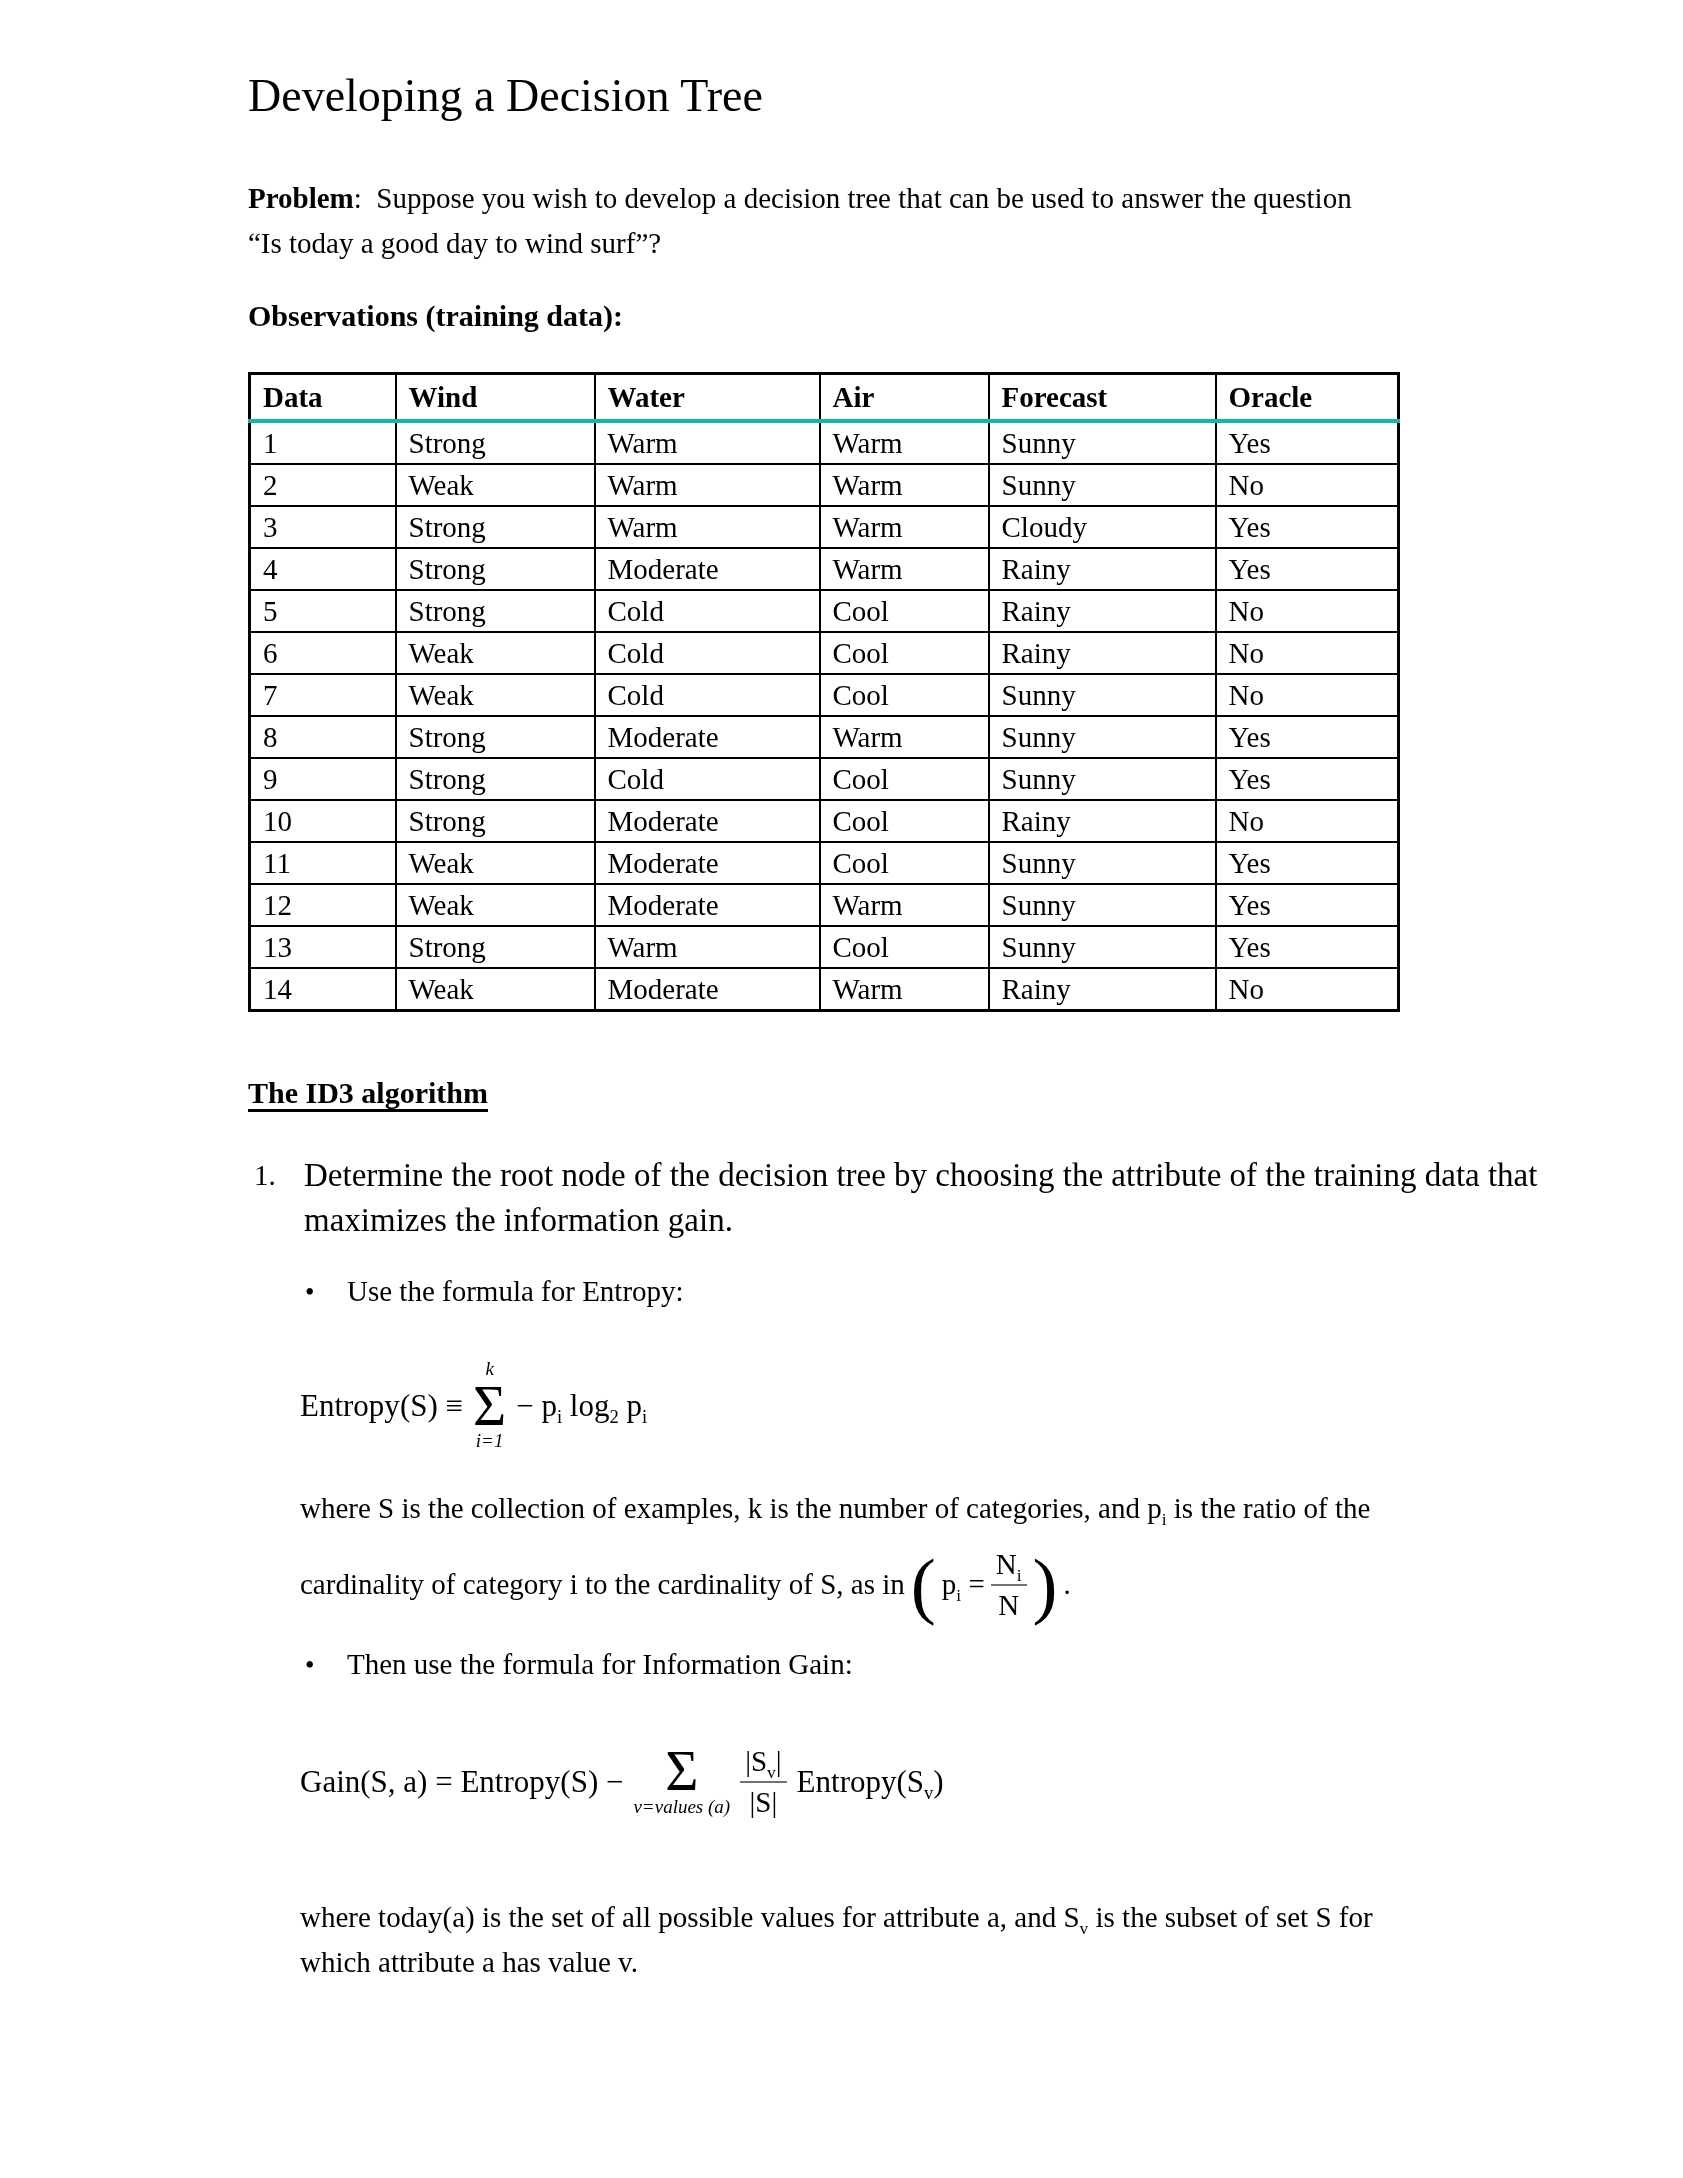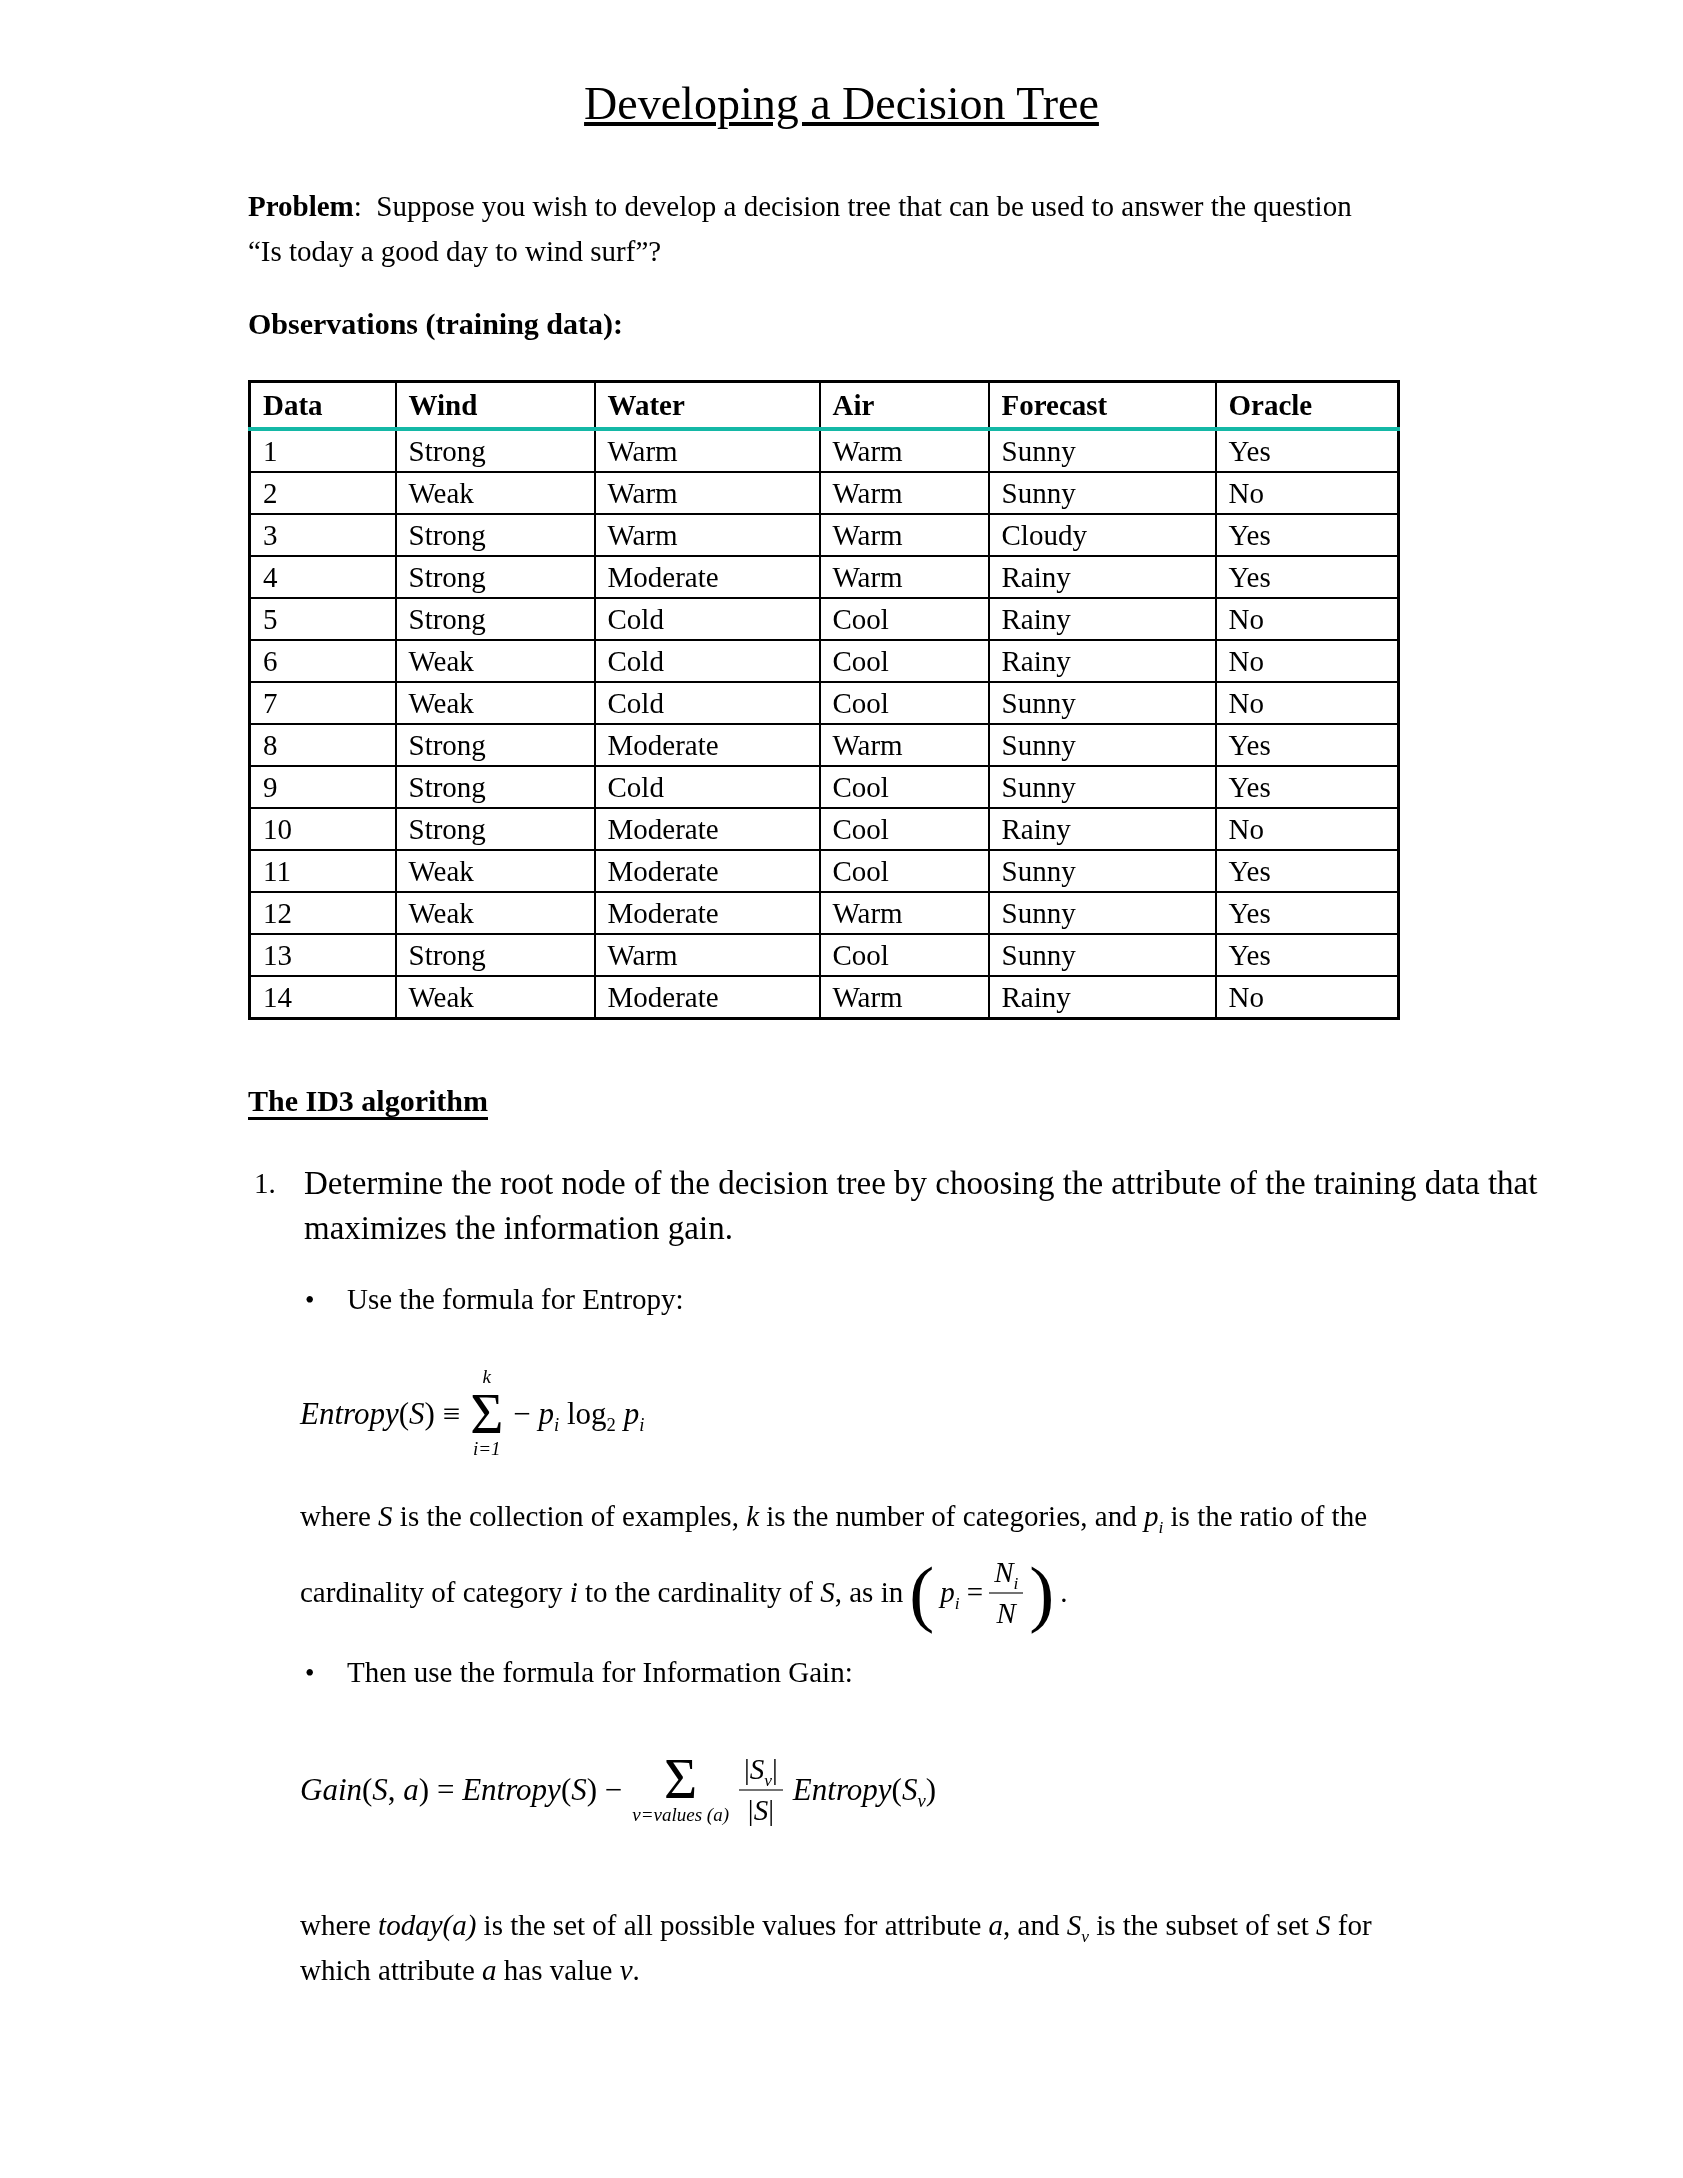--- a/index.html
+++ b/index.html
@@ -6,29 +6,28 @@
   .page {
     position:relative;
     width:1683px; height:2178px;
     background:#ffffff;
     color:#000000;
     font-family:"Liberation Serif","DejaVu Serif",serif;
     box-sizing:border-box;
     padding:69px 248px 0 248px;
     overflow:hidden;
   }
-  .it { font-style:italic; }
+  .it { }
   .bd { font-weight:bold; }
   sub { font-size:0.6em; line-height:0; }
 
   h1.title {
-    margin:8px; text-align:center;
+    margin:0; 
     font-size:46px; font-weight:400; line-height:53px;
     white-space:nowrap;
-    text-decoration:underline;
   }
   .para { font-size:29px; line-height:45px; }
   .para .line { white-space:nowrap; }
   .problem { margin-top:54px; }
 
   h2.obs {
     margin:28px 0 0 0;
     font-size:30px; font-weight:bold; line-height:44px;
   }
 

